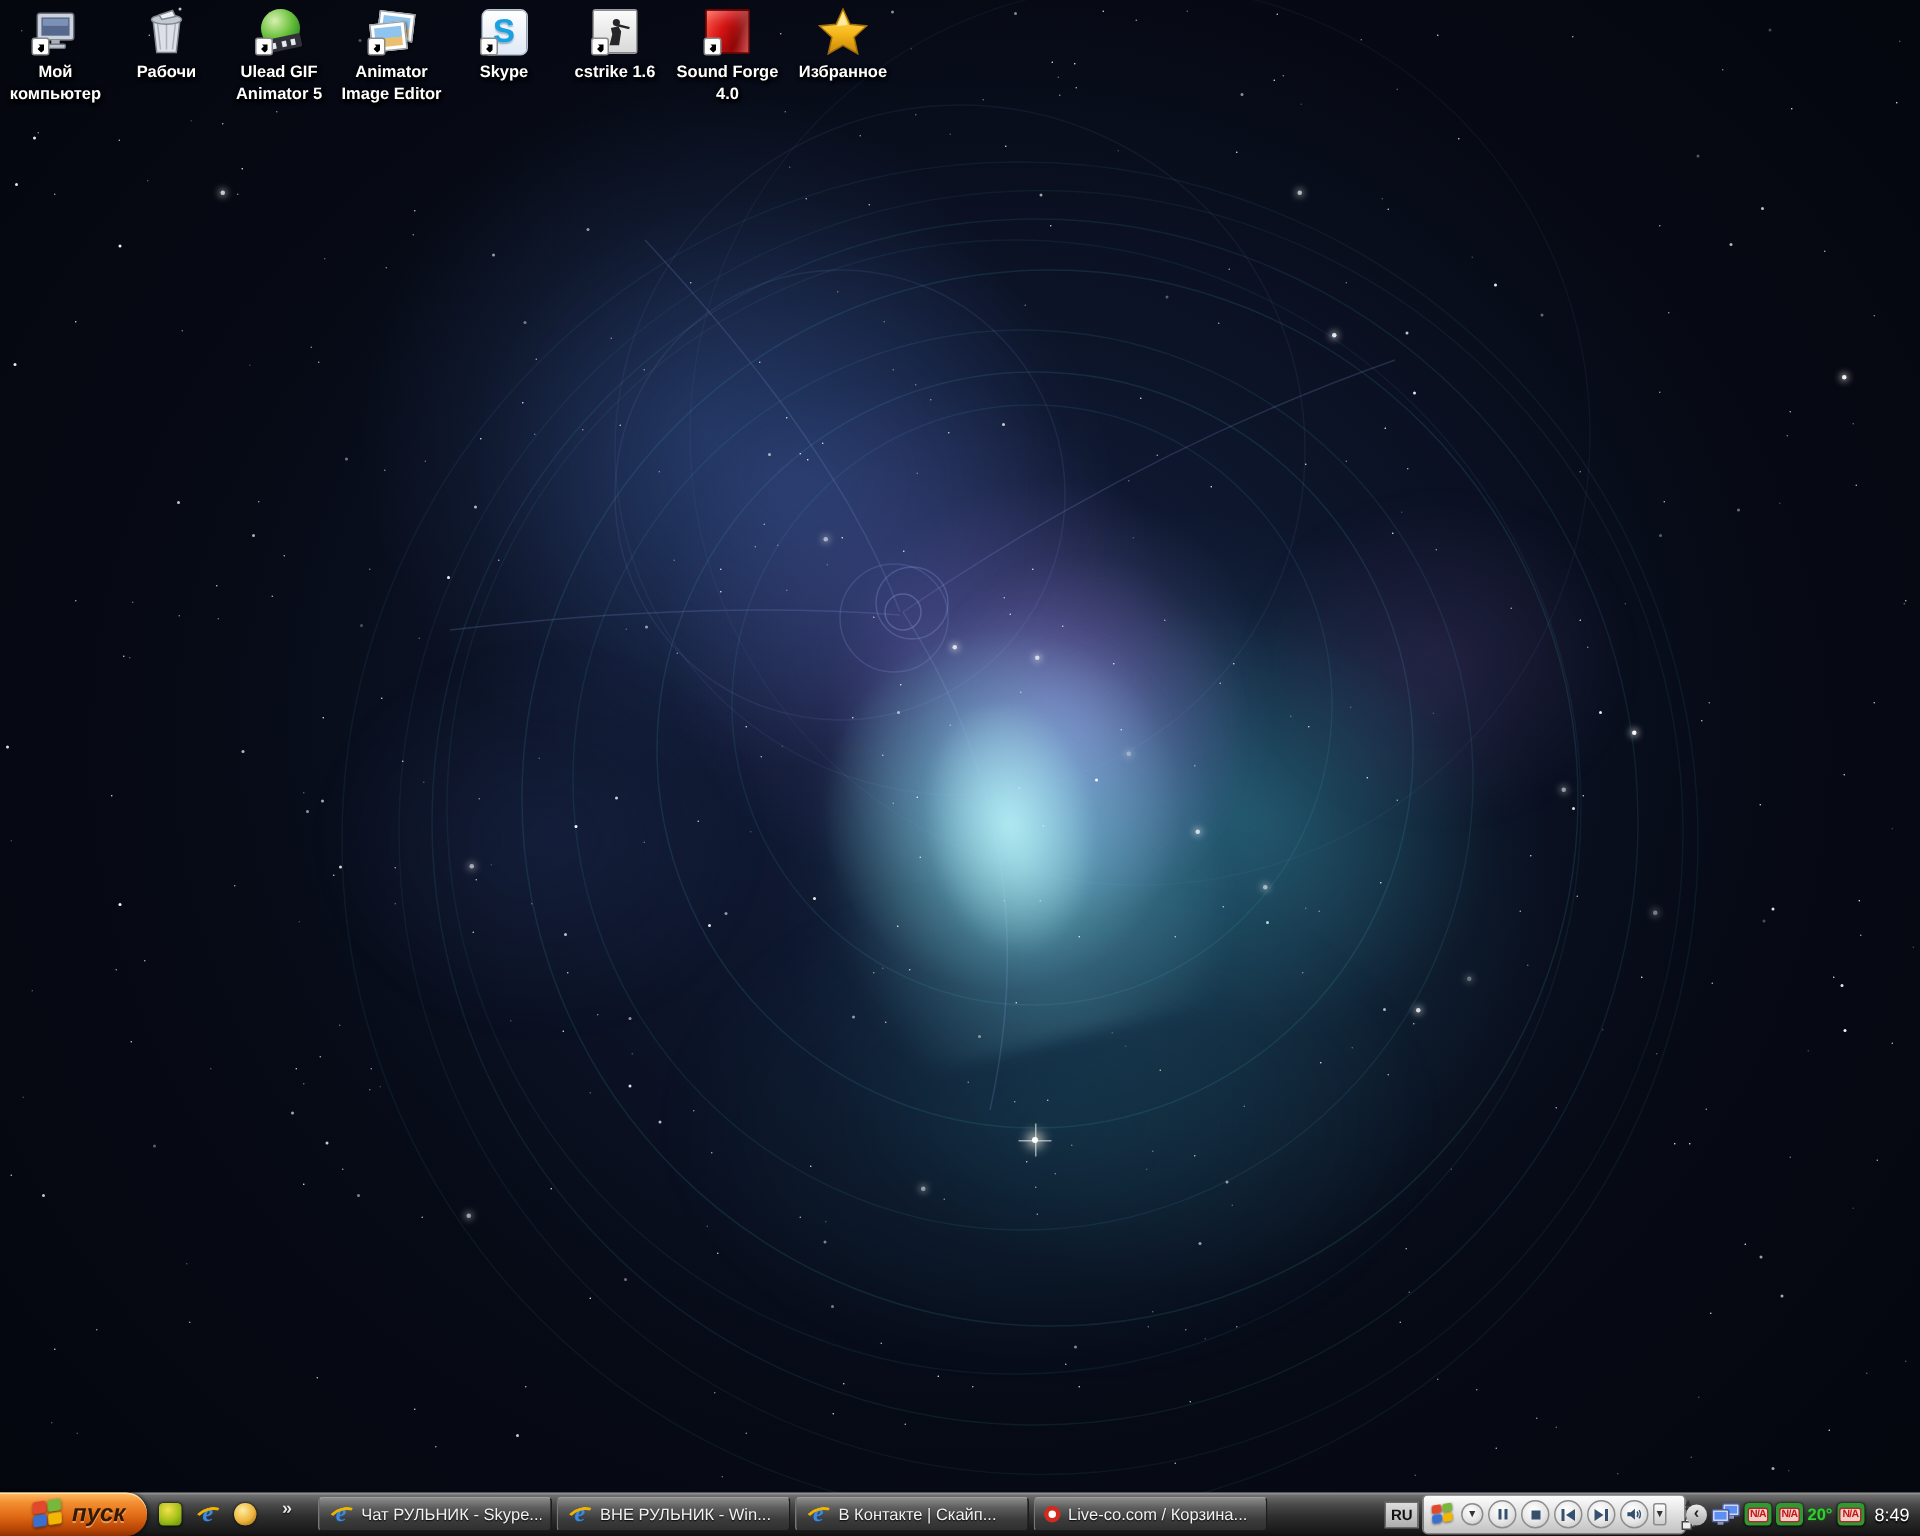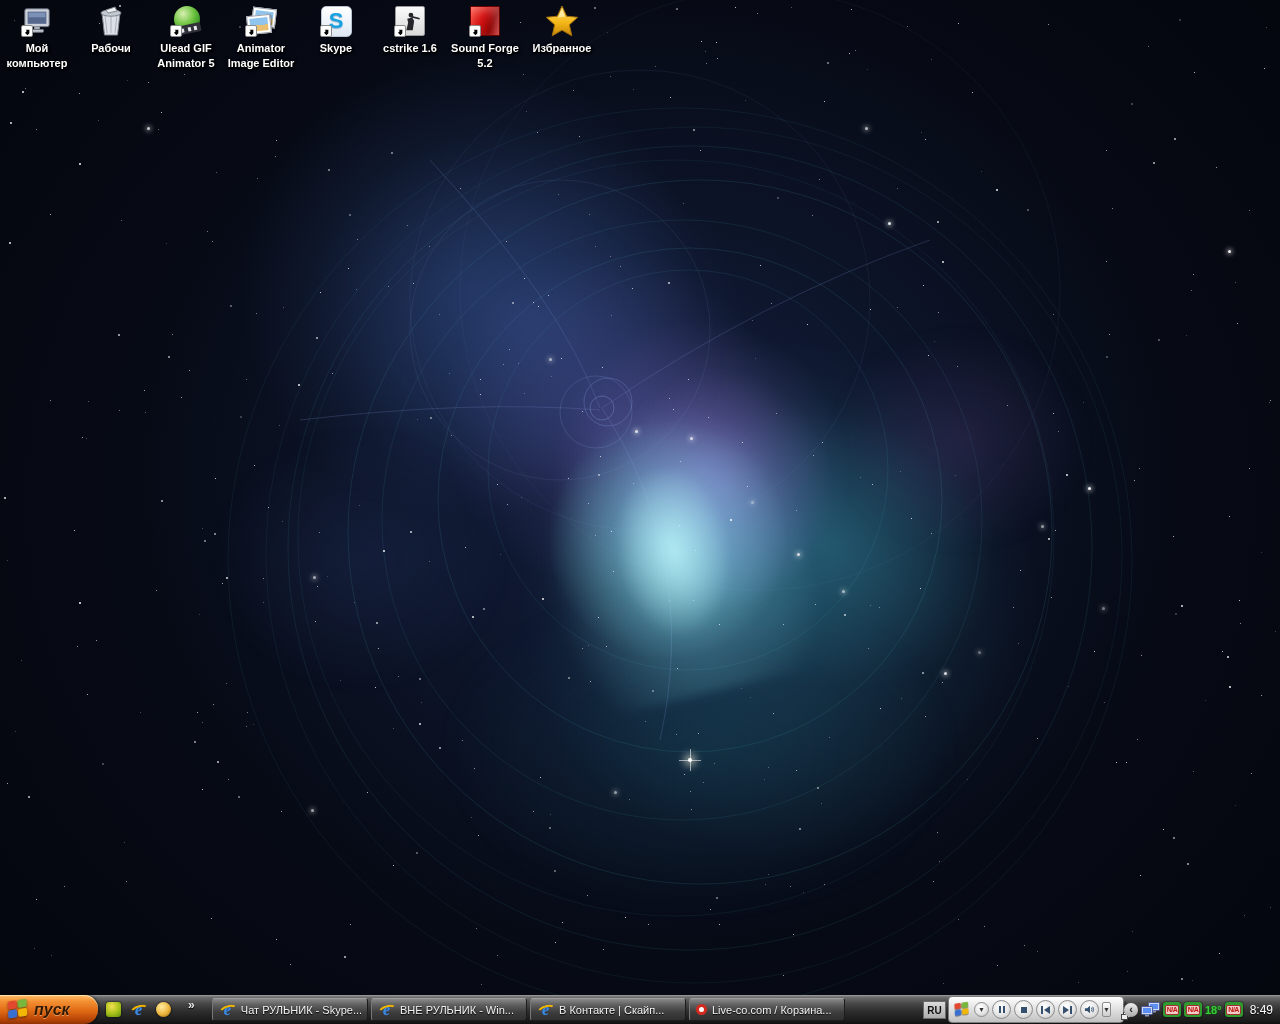--- a/index.html
+++ b/index.html
@@ -82,21 +82,21 @@
       background:linear-gradient(#8ec4ee 55%,#e8c070 55%);}
   
   .ic-star{width:34px;height:32px;}
 
   
   .taskbar{position:absolute;left:0;top:995px;width:1280px;height:29px;
       background:linear-gradient(#a0a0a0 0,#6e6e6e 2px,#4a4a4a 8px,#2e2e2e 55%,#191919 90%,#101010 100%);}
   .start-button{position:absolute;left:0;top:0;width:98px;height:29px;cursor:pointer;
       background:linear-gradient(#ffc06a 0,#f49033 22%,#e06a14 55%,#b64406 85%,#8f3202 100%);
       border-radius:0 14px 14px 0;box-shadow:inset 0 1px 0 rgba(255,235,190,.8),1px 0 3px rgba(0,0,0,.6);
-      display:flex;align-items:center;gap:6px;padding-left:8px;box-sizing:border-box;}
+      display:flex;align-items:center;gap:6px;padding-left:22px;box-sizing:border-box;}
   .start-label{font-size:16px;font-weight:bold;font-style:italic;color:#331902;
       text-shadow:0 1px 0 rgba(255,210,150,.55);}
   .winflag{position:relative;width:20px;height:19px;transform:skewY(-6deg) rotate(-3deg);
       display:grid;grid-template-columns:9px 9px;grid-template-rows:8px 8px;gap:1px;filter:drop-shadow(0 1px 1px rgba(0,0,0,.5));}
   .winflag i{border-radius:2px;}
   .winflag .r{background:#e2482e;} .winflag .gq{background:#79b73c;}
   .winflag .b{background:#3a6fd2;} .winflag .y{background:#f2b705;}
   .winflag-sm{transform:scale(.72) skewY(-6deg) rotate(-3deg);}
 
   .quick-launch{position:absolute;left:102px;top:0;height:29px;display:flex;align-items:center;gap:9px;padding-left:4px;}
@@ -742,21 +742,21 @@
 
   <div class="dicon" style="left:447px">
     <div class="art">
       <span class="ic-sf"></span>
       <span class="shortcut">
         <svg width="7" height="7" viewBox="0 0 8 8">
             <path d="M1 7 L1 3 L4 3 L4 1 L7 4 L4 7 Z" fill="#000" transform="rotate(-45 4 4)"></path>
           </svg>
       </span>
     </div>
-    <div class="icon-label">Sound Forge 5.2</div>
+    <div class="icon-label">Sound Forge 4.0</div>
   </div>
 
   <div class="dicon" style="left:524px">
     <div class="art">
       <svg class="ic-star" viewBox="0 0 34 32">
         <defs>
           <linearGradient id="goldg" x1="0" y1="0" x2="0" y2="1">
             <stop offset="0" stop-color="#ffe27a"></stop>
               <stop offset=".55" stop-color="#f5b818"></stop>
               <stop offset="1" stop-color="#c8860a"></stop>
@@ -878,21 +878,21 @@
           <rect x="2" y="6" width="8" height="5" fill="#5b8ff2"></rect>
           <rect x="4" y="12.5" width="4" height="2" fill="#8a93b8"></rect>
         </svg>
       </span>
       <span class="badge">
           <b>N/A</b>
         </span>
       <span class="badge">
           <b>N/A</b>
         </span>
-      <span class="temp">18°</span>
+      <span class="temp">20°</span>
       <span class="badge">
           <b>N/A</b>
         </span>
       <span class="clock">8:49</span>
     </div>
 
   </div>
 </div>
 
 </body></html>

